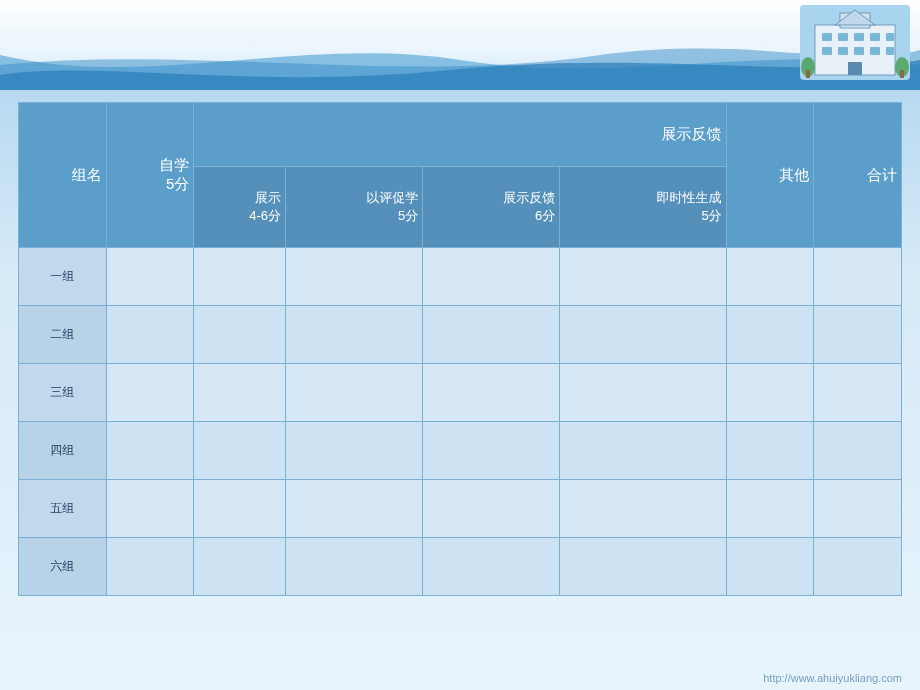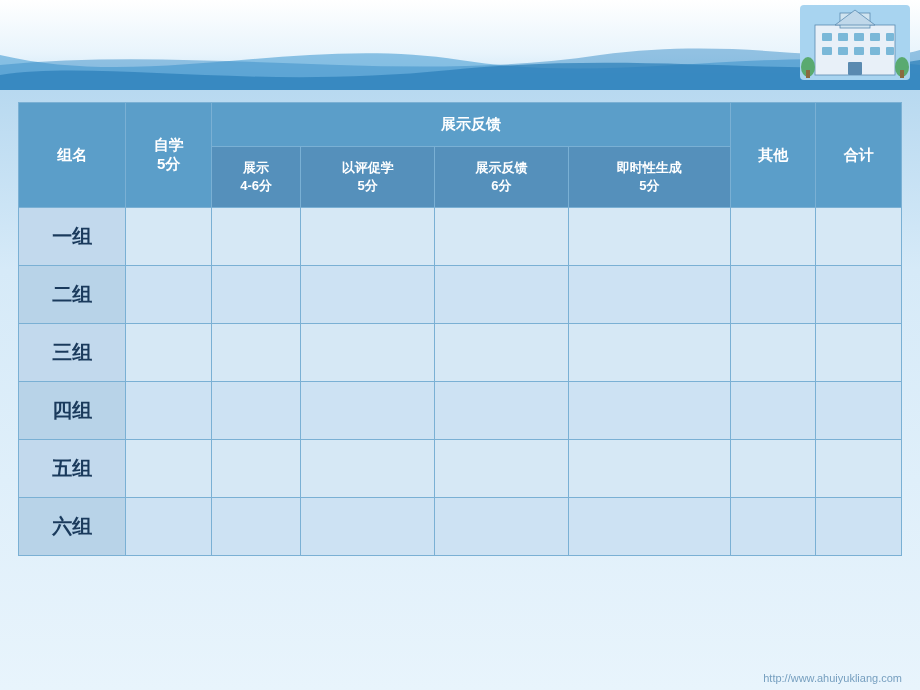--- a/index.html
+++ b/index.html
@@ -78,34 +78,35 @@
       border: 1.5px solid #7ab0d4;
       text-align: center;
       vertical-align: middle;
       color: #1a3a5c;
       font-size: 15px;
     }
 
     .score-table th {
       background: #5b9ec9;
       color: #fff;
-      font-weight: bold;
-      padding: 12px 4px;
+      font-weight: normal;
+      padding: 22px 4px;
+      text-align: right;
     }
 
     .score-table td {
       background: #d6e8f5;
       height: 58px;
       padding: 4px;
     }
 
     .score-table td.group-name {
       background: #c8dff0;
-      font-weight: bold;
-      font-size: 20px;
+      font-weight: normal;
+      font-size: 12px;
     }
 
     
     .score-table tr:nth-child(odd) td {
       background: #d6e8f5;
     }
     .score-table tr:nth-child(even) td {
       background: #cde2f3;
     }
 

